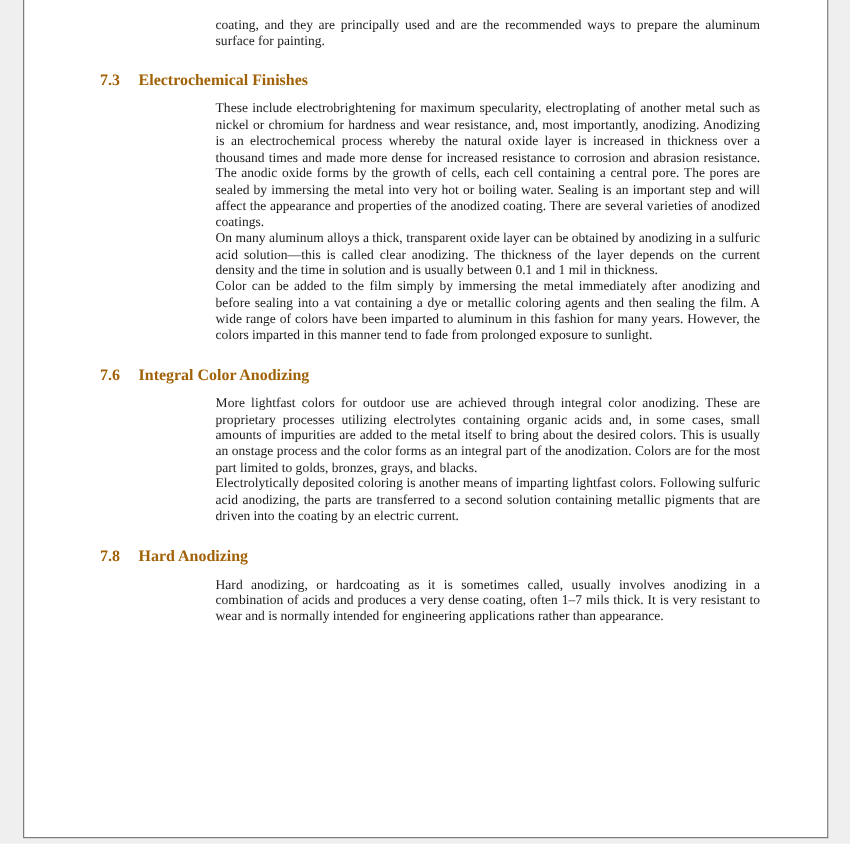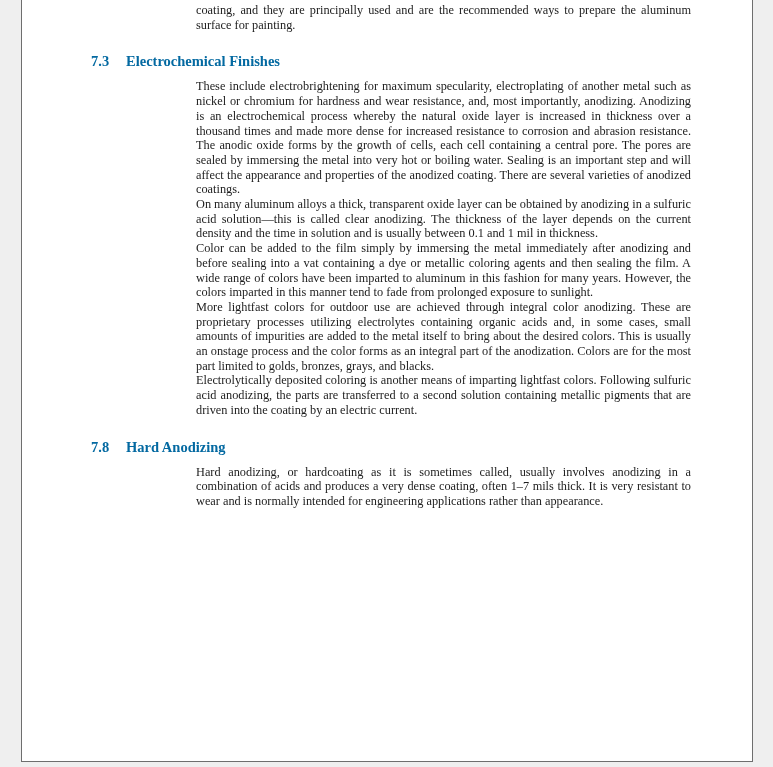--- a/index.html
+++ b/index.html
@@ -20,27 +20,27 @@
   }
   .content { padding:0 0 0 69px; }
   p.body {
     margin:0 0 0 105px;
     width:495px;
     font-size:12.3px;
     line-height:14.7px;
     text-align:justify;
     color:#1c1c1c;
   }
-  p.intro { margin-top:14px; }
+  p.intro { margin-top:26px; }
   h2.sec-head {
     margin:21px 0 10px 0;
     font-size:14.5px;
     line-height:16px;
     font-weight:bold;
-    color:#0369a1;
+    color:#a16207;
   }
   .sec-num { display:inline-block; width:35px; }
 </style>
 </head>
 <body>
 
 <div class="paper">
   <div class="content">
 
     <p class="body intro">coating, and they are principally used and are the recommended ways to prepare the aluminum surface for painting.</p>
@@ -54,20 +54,23 @@
 
     <section>
       <p class="body">On many aluminum alloys a thick, transparent oxide layer can be obtained by anodizing in a sulfuric acid solution—this is called clear anodizing. The thickness of the layer depends on the current density and the time in solution and is usually between 0.1 and 1 mil in thickness.</p>
     </section>
 
     <section>
       <p class="body">Color can be added to the film simply by immersing the metal immediately after anodizing and before sealing into a vat containing a dye or metallic coloring agents and then sealing the film. A wide range of colors have been imparted to aluminum in this fashion for many years. However, the colors imparted in this manner tend to fade from prolonged exposure to sunlight.</p>
     </section>
 
     <section>
+      <h2 class="sec-head">
+        <span class="sec-num">7.6</span><span>Integral Color Anodizing</span>
+      </h2>
       <p class="body">More lightfast colors for outdoor use are achieved through integral color anodizing. These are proprietary processes utilizing electrolytes containing organic acids and, in some cases, small amounts of impurities are added to the metal itself to bring about the desired colors. This is usually an onstage process and the color forms as an integral part of the anodization. Colors are for the most part limited to golds, bronzes, grays, and blacks.</p>
     </section>
 
     <section>
       <p class="body">Electrolytically deposited coloring is another means of imparting lightfast colors. Following sulfuric acid anodizing, the parts are transferred to a second solution containing metallic pigments that are driven into the coating by an electric current.</p>
     </section>
 
     <section>
       <h2 class="sec-head">
         <span class="sec-num">7.8</span><span>Hard Anodizing</span>

